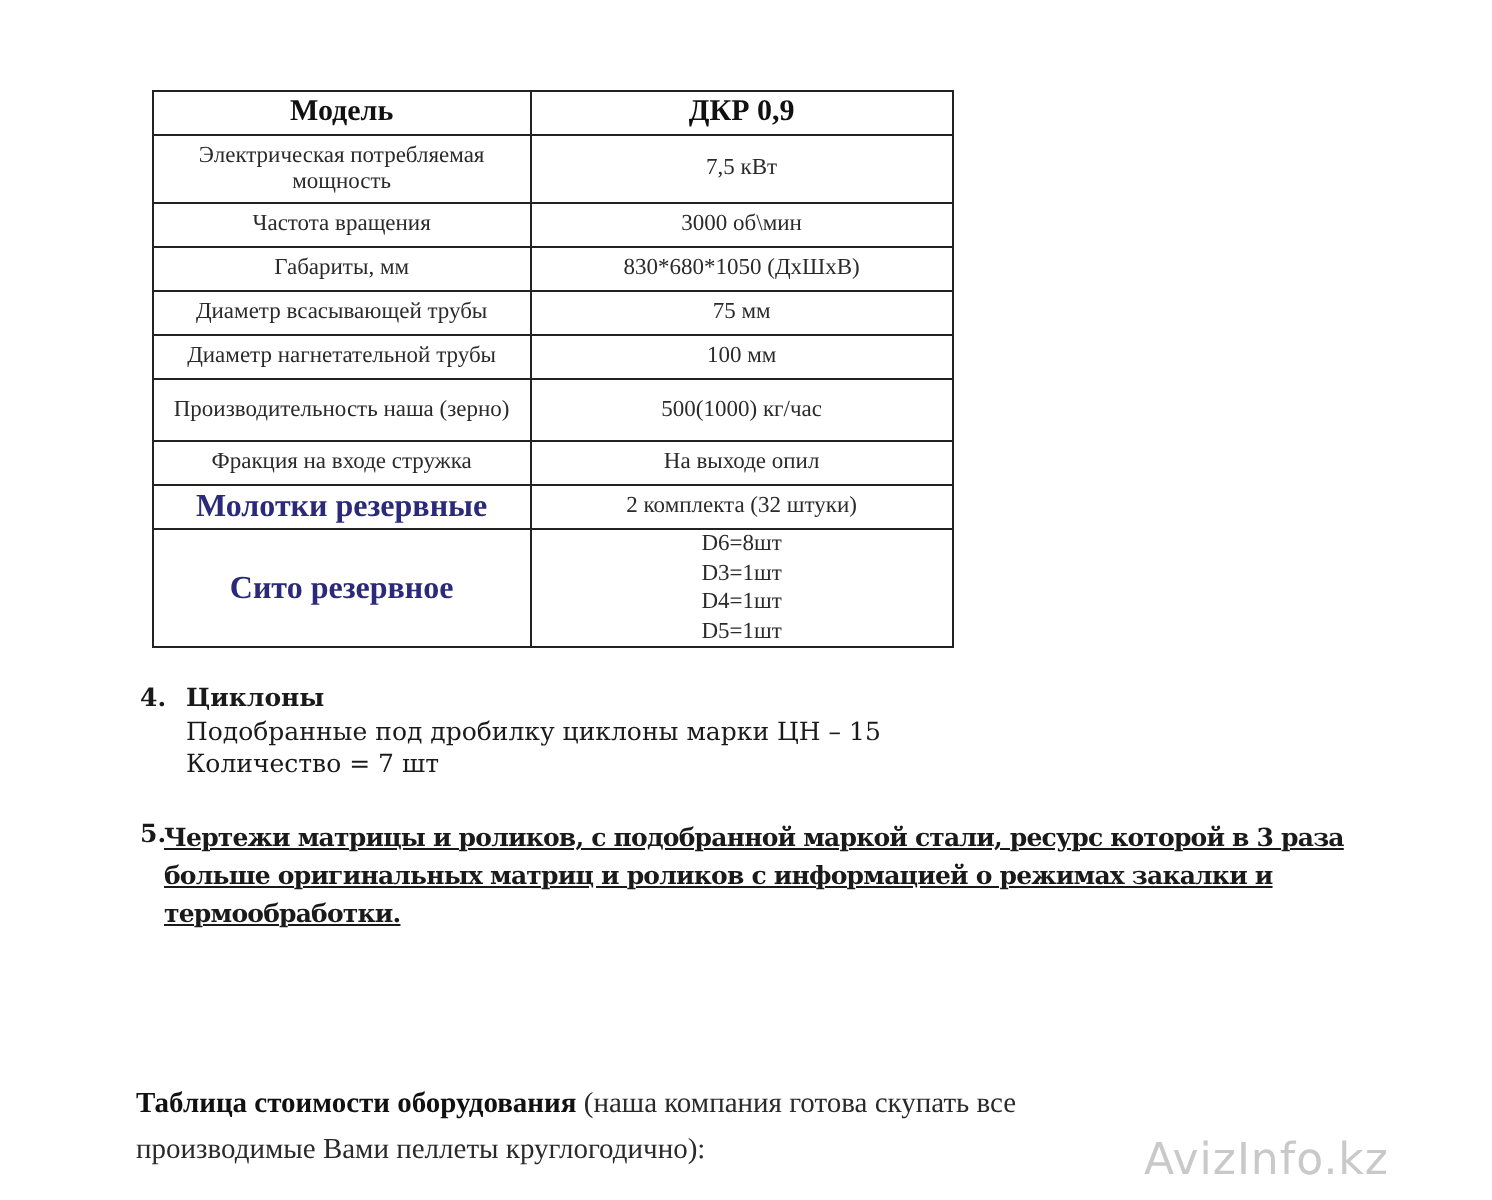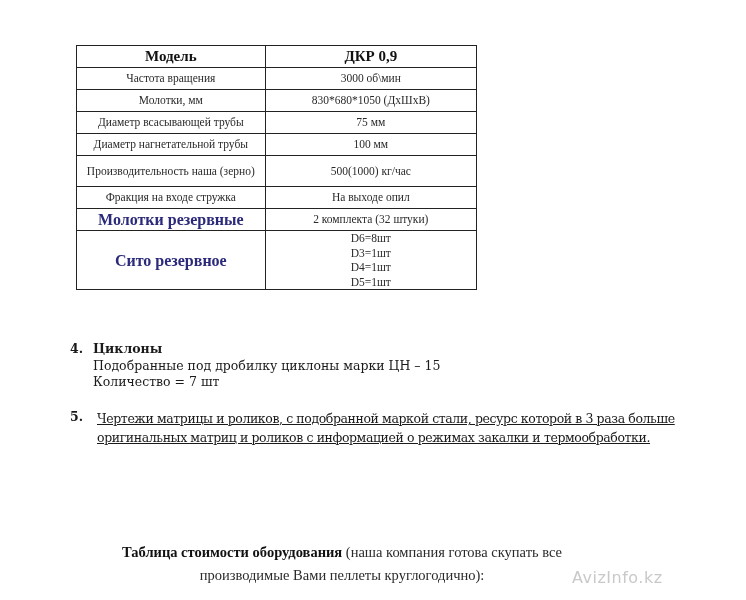--- a/index.html
+++ b/index.html
@@ -27,49 +27,53 @@
     font-family: "DejaVu Serif", serif; font-size: 12.5px; line-height: 16.5px; color: #1a1a1a;
   }
   .num { position: absolute; left: 0; font-weight: bold; }
   .sec-body { margin-left: 23px; }
   .bold { font-weight: bold; }
 
   .sec5 {
     position: absolute; left: 70px; top: 409px; width: 620px;
     font-family: "DejaVu Serif", serif; font-size: 12.5px; color: #1a1a1a;
   }
-  .sec5 .title { margin-left: 27px; font-weight: normal; text-decoration: underline; line-height: 19px; letter-spacing: -0.4px; }
+  .sec5 .title { margin-left: 12px; font-weight: bold; text-decoration: underline; line-height: 19px; letter-spacing: -0.4px; }
   .sec5 .para { margin-left: 27px; font-family: "Liberation Serif", serif; font-size: 14.5px; line-height: 23.5px; margin-top: 1px; color: #2a2a2a; }
 
   .price {
-    position: absolute; left: 92px; top: 541px; width: 500px;
-    font-family: "Liberation Serif", serif; font-size: 14.5px; line-height: 23px; color: #2a2a2a; text-align: center;
+    position: absolute; left: 68px; top: 541px; width: 500px;
+    font-family: "Liberation Serif", serif; font-size: 14.5px; line-height: 23px; color: #2a2a2a;
   }
   .price .bold { color: #111; }
 
   .watermark {
     position: absolute; left: 572px; top: 568px;
-    font-family: "DejaVu Sans", sans-serif; font-size: 16px; color: #c9c9c9; letter-spacing: 0.5px;
+    font-family: "DejaVu Sans", sans-serif; font-size: 22px; color: #c9c9c9; letter-spacing: 0.5px;
   }
 </style>
 </head>
 <body>
 
 <table class="spec-table">
   <tbody>
       <tr class="head" style="height:22px">
     <td class="c1">Модель</td>
     <td class="c2">ДКР 0,9</td>
   </tr>
+  <tr style="height:34px">
+    <td class="c1">Электрическая потребляемая мощность</td>
+    <td class="c2">7,5 кВт</td>
+  </tr>
   <tr style="height:22px">
     <td class="c1">Частота вращения</td>
     <td class="c2">3000 об\мин</td>
   </tr>
   <tr style="height:22px">
-    <td class="c1">Молотки, мм</td>
+    <td class="c1">Габариты, мм</td>
     <td class="c2">830*680*1050 (ДхШхВ)</td>
   </tr>
   <tr style="height:22px">
     <td class="c1">Диаметр всасывающей трубы</td>
     <td class="c2">75 мм</td>
   </tr>
   <tr style="height:22px">
     <td class="c1">Диаметр нагнетательной  трубы</td>
     <td class="c2">100 мм</td>
   </tr>

